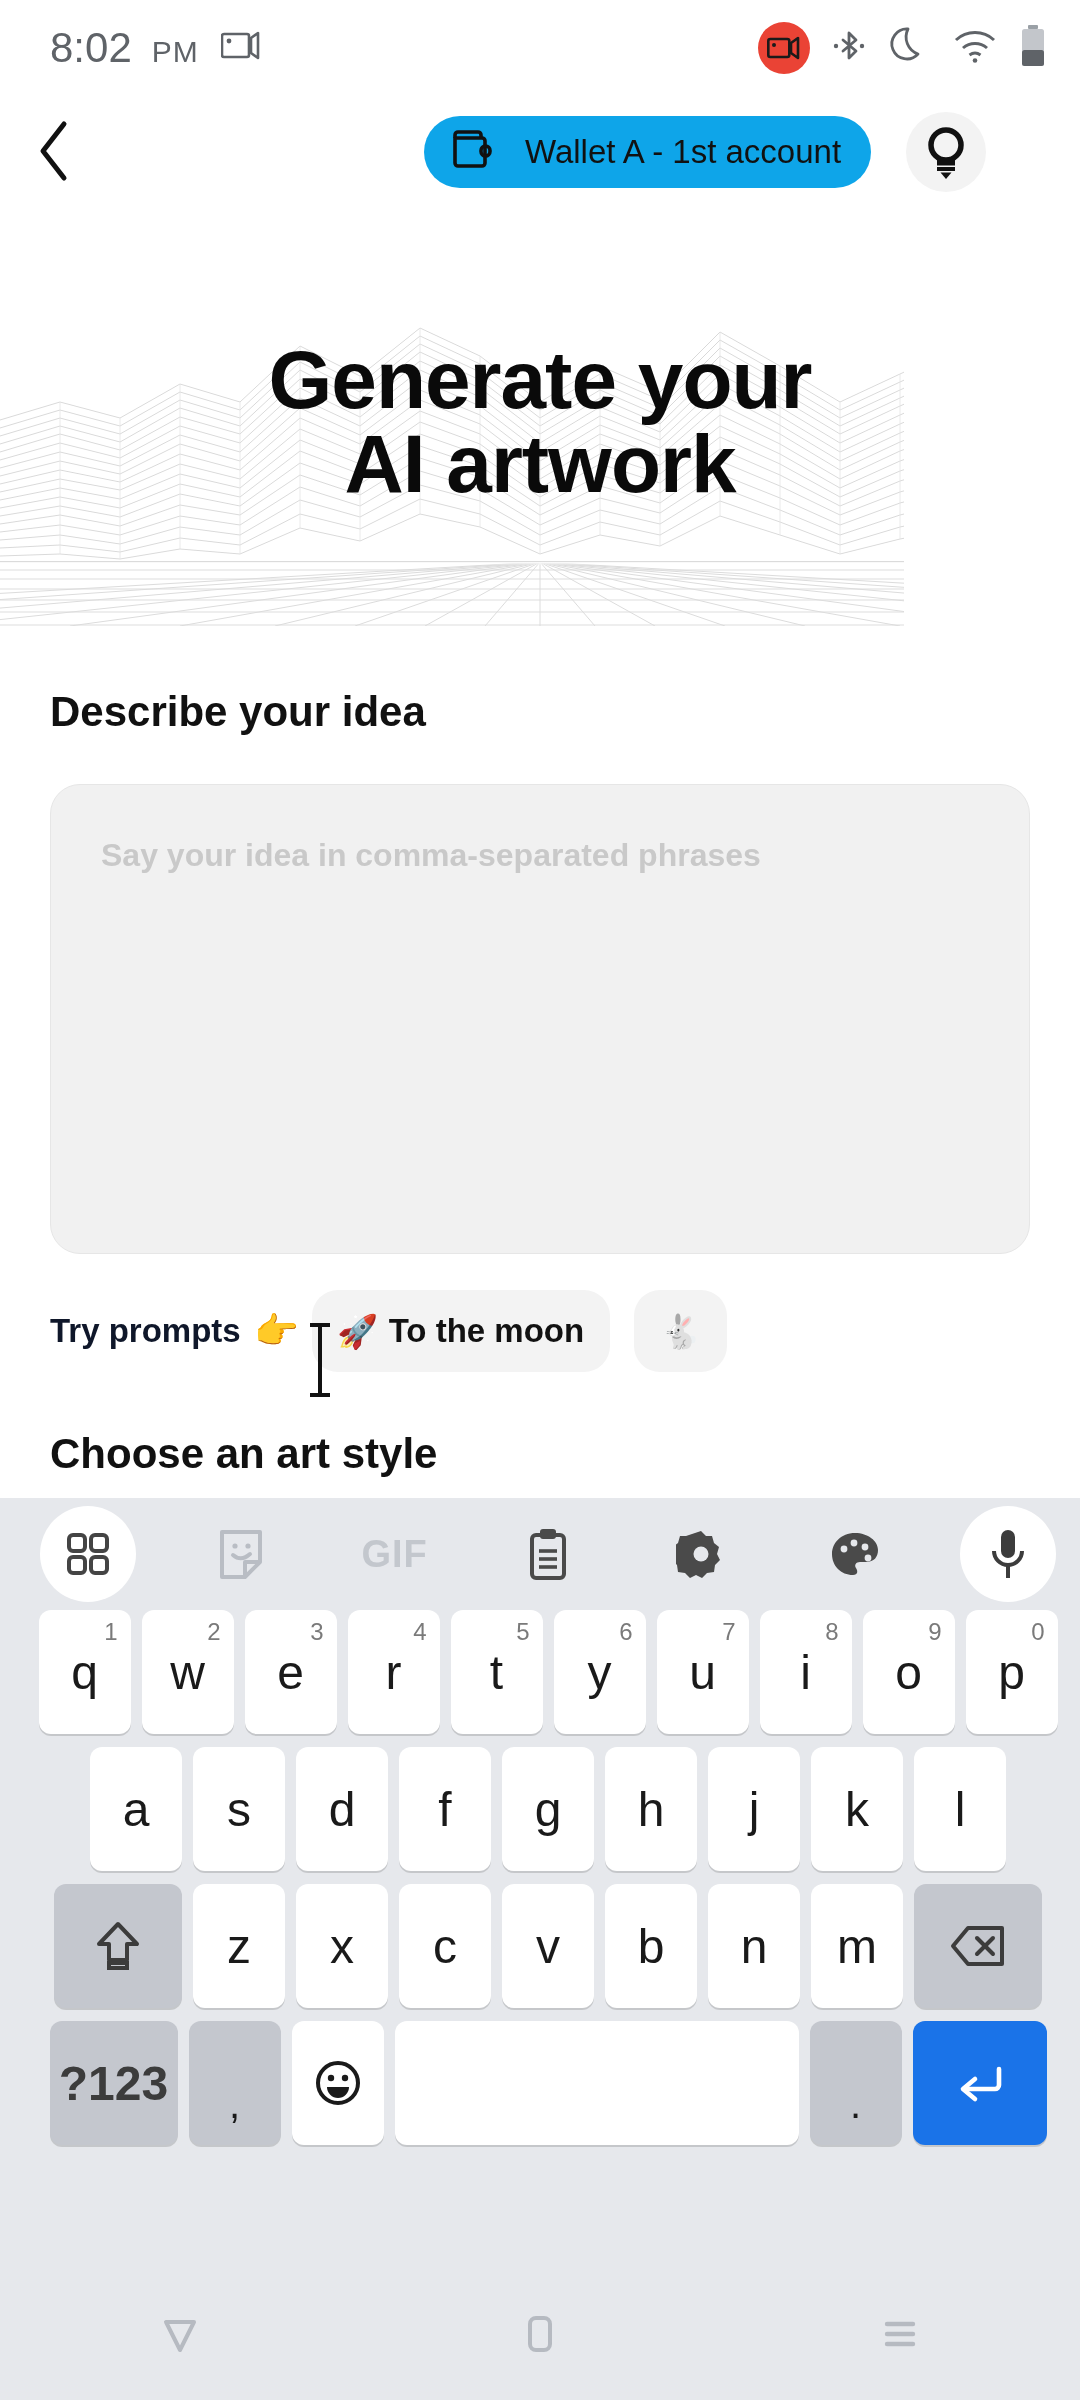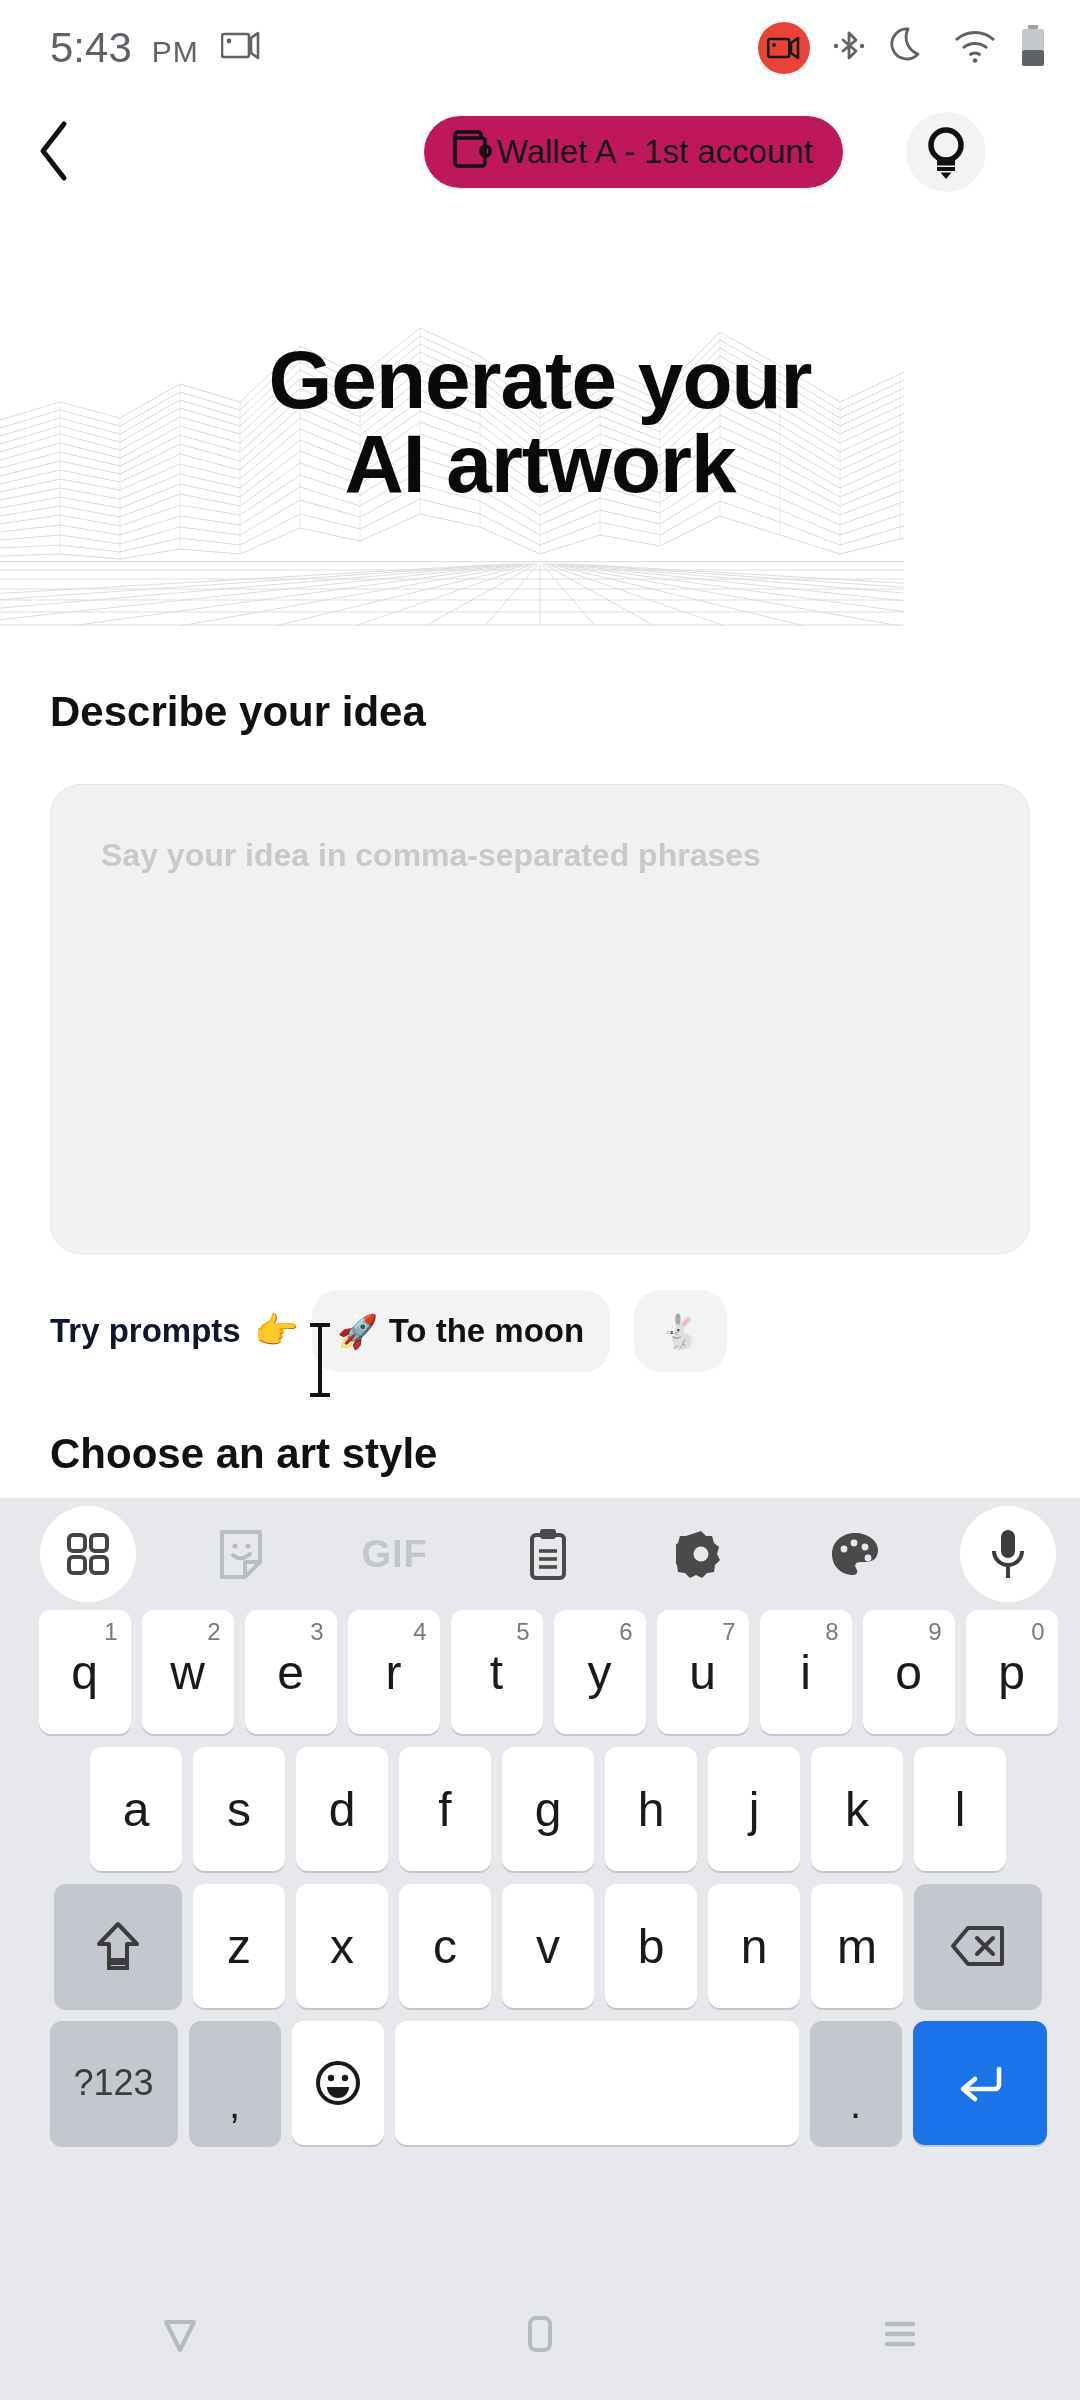--- a/index.html
+++ b/index.html
@@ -29,22 +29,22 @@
   
   .appbar {
     position: absolute; top: 96px; left: 0; width: 1080px; height: 110px;
     display: flex; align-items: center;
   }
   .back-btn {
     width: 110px; height: 110px; display: flex; align-items: center; justify-content: center;
   }
   .wallet-pill {
     position: absolute; left: 424px; top: 20px;
-    height: 72px; border-radius: 36px; background: #be185d;
-    display: flex; align-items: center; gap: 1px; padding: 0 30px 0 26px; text-align: right;
+    height: 72px; border-radius: 36px; background: #0ea5e9;
+    display: flex; align-items: center; gap: 29px; padding: 0 30px 0 26px; text-align: right;
   }
   .wallet-label { font-size: 33px; color: #111; white-space: nowrap; }
   .bulb-btn {
     position: absolute; left: 906px; top: 16px;
     width: 80px; height: 80px; border-radius: 50%; background: #f3f3f3;
     display: flex; align-items: center; justify-content: center;
   }
 
   
   .hero {
@@ -135,21 +135,21 @@
   .nav-btn { width: 150px; height: 132px; display: flex; align-items: center; justify-content: center; }
 </style>
 </head>
 <body>
 
 <div id="screen">
 
   <div class="statusbar">
     <div class="sb-left">
       <div style="display:flex;align-items:baseline;">
-        <span class="sb-time">5:43</span>
+        <span class="sb-time">8:02</span>
         <span class="sb-ampm">PM</span>
       </div>
       <span>
         <svg width="40" height="30" viewBox="0 0 40 30">
           <rect x="1" y="3" width="27" height="23" rx="2" fill="none" stroke="#5f6368" stroke-width="2.6"></rect>
           <circle cx="8" cy="10" r="2.4" fill="#5f6368"></circle>
           <path d="M30 7 L37 2 L37 27 L30 22 Z" fill="none" stroke="#5f6368" stroke-width="2.6" stroke-linejoin="round"></path>
         </svg>
       </span>
     </div>
@@ -469,21 +469,21 @@
       <div class="key grey wide">
         <svg width="56" height="44" viewBox="0 0 56 44">
           <path d="M18 4 H52 V40 H18 L3 22 Z" fill="none" stroke="#3c3c3c" stroke-width="4" stroke-linejoin="round"></path>
           <line x1="27" y1="14" x2="43" y2="30" stroke="#3c3c3c" stroke-width="4" stroke-linecap="round"></line>
           <line x1="43" y1="14" x2="27" y2="30" stroke="#3c3c3c" stroke-width="4" stroke-linecap="round"></line>
         </svg>
       </div>
     </div>
 
     <div class="kb-row r4">
-      <div class="key grey wide" style="font-size:36px;color:#3c3c3c;">?123</div>
+      <div class="key grey wide" style="font-size:48px;color:#3c3c3c;font-weight:bold;">?123</div>
       <div class="key grey narrow" style="font-size:40px;align-items:flex-end;padding-bottom:18px;">,</div>
       <div class="key">
         <svg width="48" height="48" viewBox="0 0 48 48">
           <circle cx="24" cy="24" r="20" fill="none" stroke="#1a1a1a" stroke-width="4"></circle>
           <circle cx="17" cy="19" r="3.2" fill="#1a1a1a"></circle>
           <circle cx="31" cy="19" r="3.2" fill="#1a1a1a"></circle>
           <path d="M13 28 a11 11 0 0 0 22 0 Z" fill="#1a1a1a"></path>
         </svg>
       </div>
       <div class="key space"></div>

